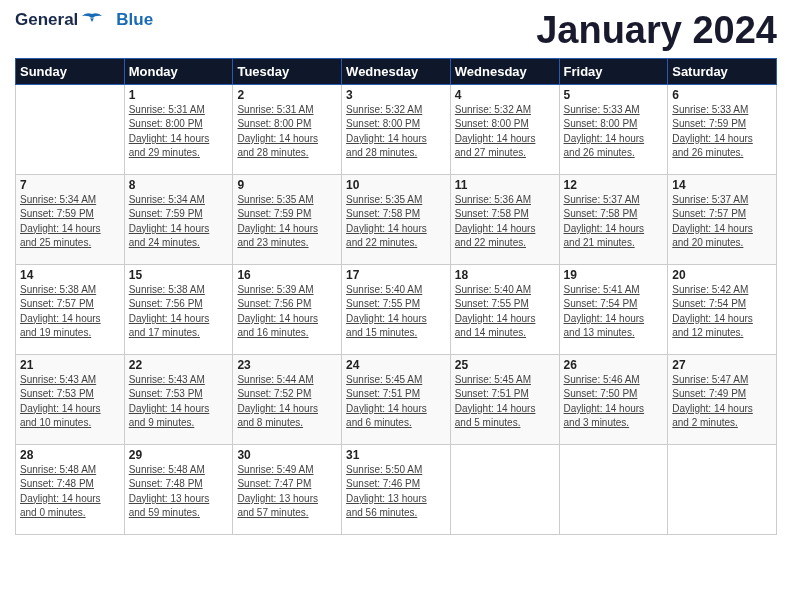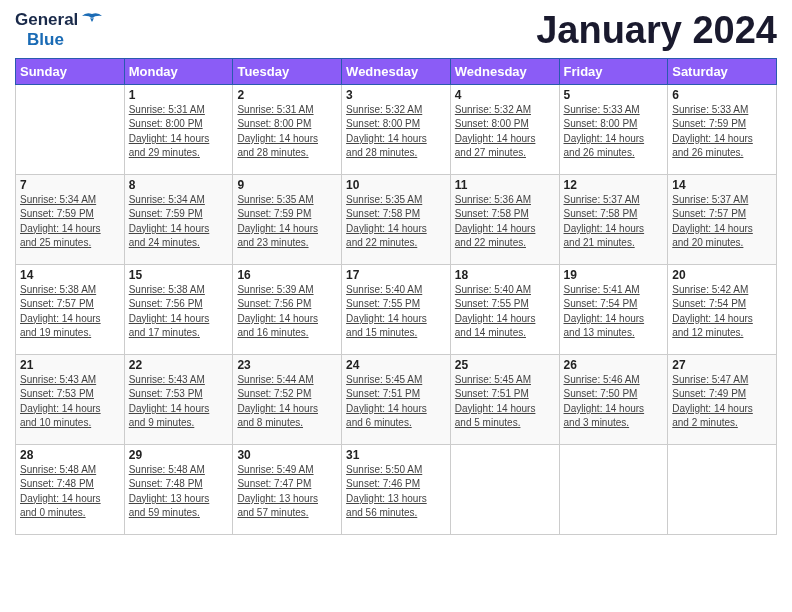--- a/index.html
+++ b/index.html
@@ -29,21 +29,21 @@
       font-size: 15px;
       color: #333;
       margin-top: 2px;
     }
     .calendar-table {
       width: 100%;
       border-collapse: collapse;
       margin-top: 6px;
     }
     .calendar-table th {
-      background-color: #8b5cf6;
+      background-color: #0f172a;
       color: #fff;
       font-size: 13px;
       font-weight: bold;
       padding: 5px 4px;
       text-align: left;
       border: 1px solid #2a5aaf;
     }
     .calendar-table td {
       border: 1px solid #ccc;
       vertical-align: top;
@@ -69,21 +69,21 @@
       font-size: 10px;
       color: #444;
       line-height: 1.45;
       text-decoration: underline;
     }
     .empty-cell {
       background: #fff !important;
     }
     .logo-wrapper {
       display: flex;
-      flex-direction: column;
+      flex-direction: row;
     }
     .logo-line1 {
       display: flex;
       align-items: center;
     }
     .logo-text-general {
       font-size: 17px;
       font-weight: bold;
       color: #1a2a4a;
     }

